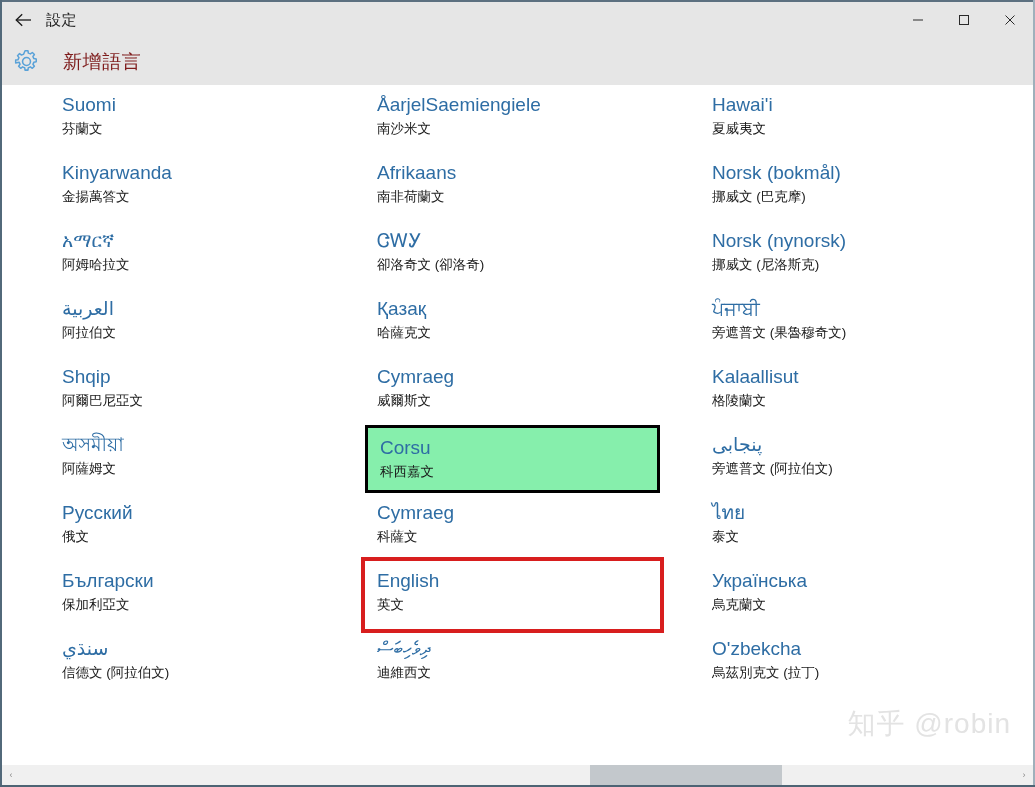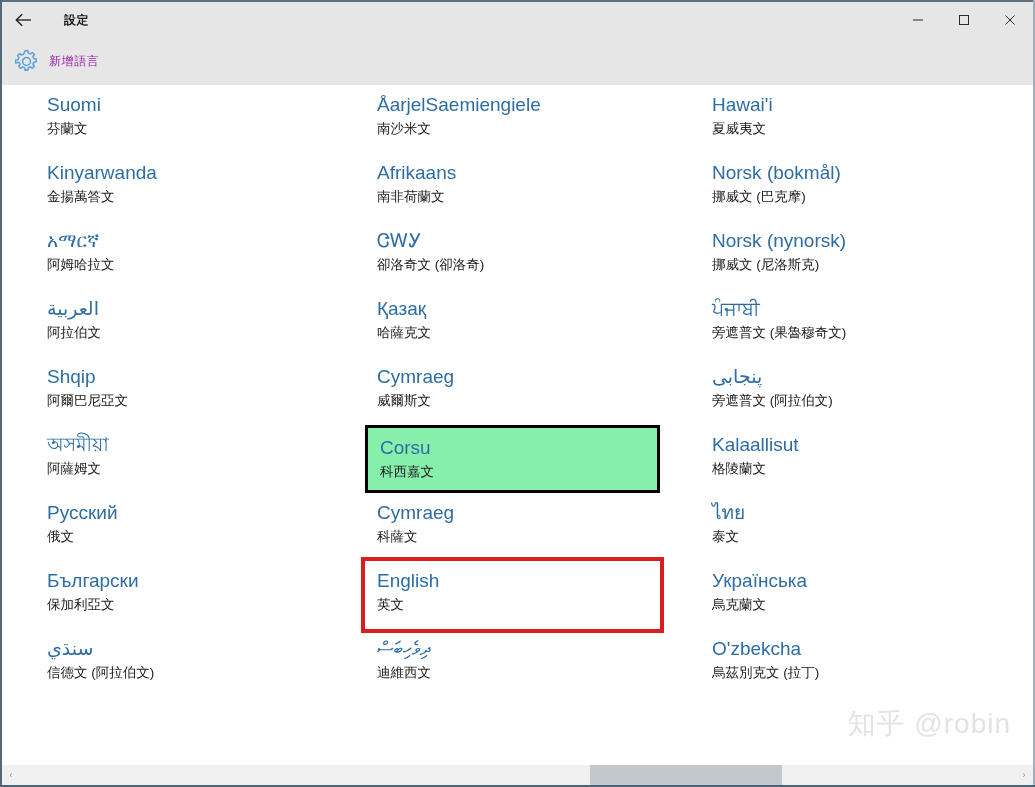--- a/index.html
+++ b/index.html
@@ -64,26 +64,24 @@
     display: flex;
     align-items: center;
     justify-content: center;
     color: #1a1a1a;
     font-size: 17px;
     line-height: 1;
     cursor: default;
   }
   .back-button svg { display: block; }
   .titlebar-title {
-    font-size: 12px;
+    font-size: 15px;
     color: #1c1c1c;
-    margin-left: 18px;
     letter-spacing: 0.5px;
     user-select: none;
-    font-weight: bold;
   }
   .winbtns {
     position: absolute;
     right: 0;
     top: 0;
     display: flex;
     height: 36px;
   }
   .winbtn {
     width: 46px;
@@ -106,22 +104,23 @@
     align-items: center;
   }
   .gear-wrap {
     width: 46px;
     display: flex;
     align-items: center;
     justify-content: center;
     margin-left: 1px;
   }
   .page-title {
-    font-size: 12px;
-    color: #a21caf;
+    font-size: 19px;
+    color: #7f1d1d;
+    margin-left: 14px;
     letter-spacing: 0.6px;
     user-select: none;
   }
 
   
   #content {
     position: absolute;
     left: 2px;
     top: 85px;
     width: 1031px;
@@ -134,21 +133,21 @@
     position: relative;
     width: 1031px;
     height: 680px;
   }
 
   .lang-col {
     position: absolute;
     top: 0;
     width: 300px;
   }
-  .col-1 { left: 45px; }
+  .col-1 { left: 60px; }
   .col-2 { left: 375px; }
   .col-3 { left: 710px; }
 
   .lang-item {
     position: relative;
     height: 68px;
     box-sizing: border-box;
     padding: 7px 10px 0 12px;
     margin-left: -12px;
     width: 295px;
@@ -384,26 +383,26 @@
         </div>
         <div class="lang-item">
           <div class="lang-native">Norsk (nynorsk)</div>
           <div class="lang-trans">挪威文 (尼洛斯克)</div>
         </div>
         <div class="lang-item">
           <div class="lang-native">ਪੰਜਾਬੀ</div>
           <div class="lang-trans">旁遮普文 (果魯穆奇文)</div>
         </div>
         <div class="lang-item">
+          <div class="lang-native">Kalaallisut</div>
+          <div class="lang-trans">格陵蘭文</div>
+        </div>
+        <div class="lang-item">
           <div class="lang-native rtl">پنجابی</div>
           <div class="lang-trans">旁遮普文 (阿拉伯文)</div>
-        </div>
-        <div class="lang-item">
-          <div class="lang-native">Kalaallisut</div>
-          <div class="lang-trans">格陵蘭文</div>
         </div>
         <div class="lang-item">
           <div class="lang-native">ไทย</div>
           <div class="lang-trans">泰文</div>
         </div>
         <div class="lang-item">
           <div class="lang-native">Українська</div>
           <div class="lang-trans">烏克蘭文</div>
         </div>
         <div class="lang-item">

